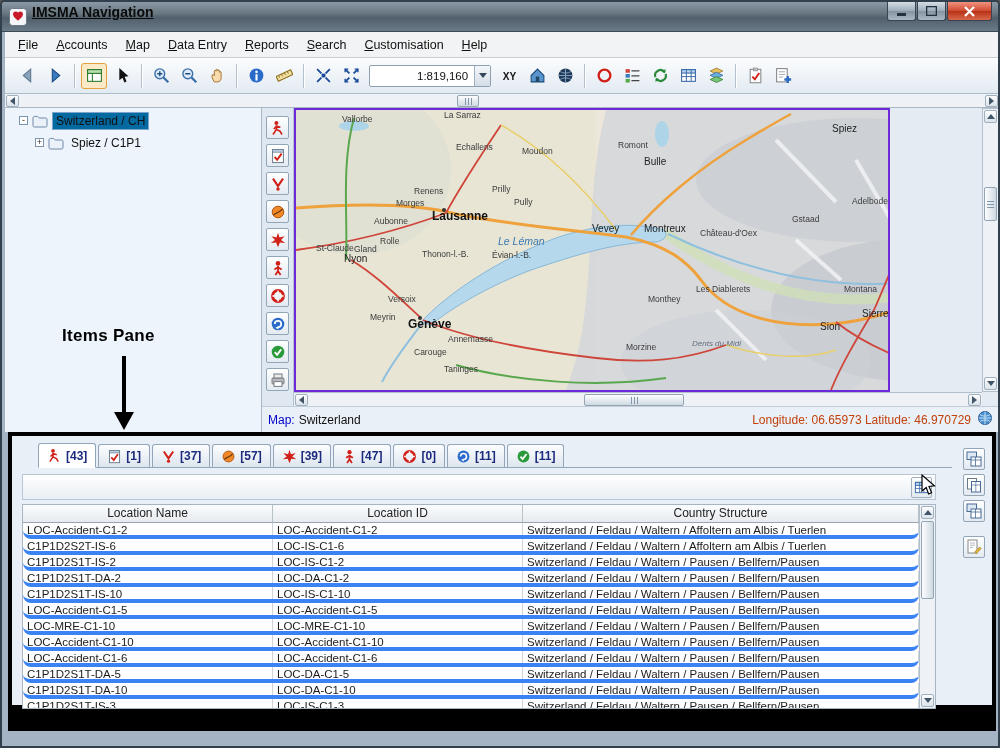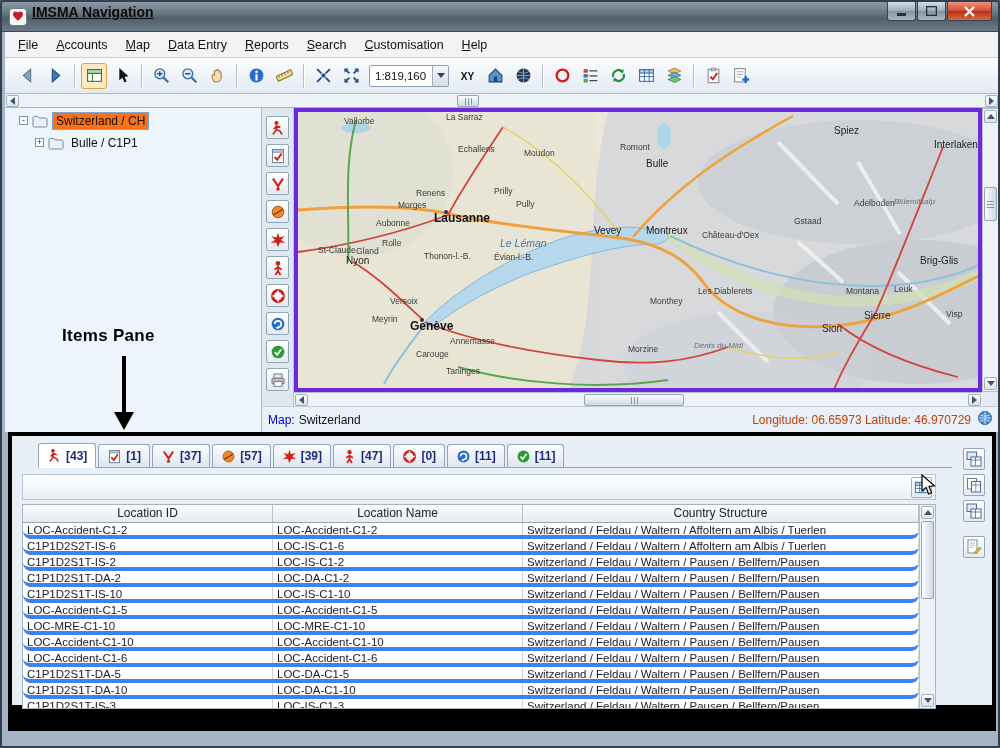--- a/index.html
+++ b/index.html
@@ -24,21 +24,21 @@
   
   .toolbar{position:absolute;left:3px;top:56px;width:994px;height:36px;
            background:linear-gradient(#fcfdfe,#e2eaf2);border-bottom:1px solid #aebbc8;
            display:flex;align-items:center;padding-left:8px;}
   .tb-btn{width:26px;height:26px;margin:0 1px;border:1px solid transparent;background:transparent;
           display:flex;align-items:center;justify-content:center;border-radius:3px;padding:0;cursor:default;}
   .tb-btn.toggled{border:1px solid #e3a23c;background:#fce9c8;}
   .tb-btn svg{width:17px;height:17px;}
   .tb-sep{width:1px;height:24px;background:#b4c0cc;margin:0 5px;box-shadow:1px 0 0 #fff;}
   .tb-scale{display:flex;align-items:center;height:22px;border:1px solid #8fa0b2;background:#fff;
-            margin:0 4px;border-radius:2px;}
+            margin:0 4px;border-radius:2px;padding-left:42px;}
   .scale-txt{font-size:11.5px;padding:0 5px;min-width:62px;color:#111;}
   .combo-btn{width:16px;height:20px;background:linear-gradient(#f4f7fa,#d4dde6);border-left:1px solid #9fb0c0;
              display:flex;align-items:center;justify-content:center;}
   .tri-d{width:0;height:0;border-left:4px solid transparent;border-right:4px solid transparent;border-top:5px solid #35465a;}
   
   .hscroll-top{position:absolute;left:3px;top:92px;width:994px;height:14px;background:#eef1f5;border-bottom:1px solid #aab6c2;}
   .sb-arrow{position:absolute;top:1px;width:13px;height:12px;background:linear-gradient(#fdfdfe,#dbe3ea);
             border:1px solid #9fb0c0;border-radius:2px;display:flex;align-items:center;justify-content:center;}
   .sb-arrow.left{left:1px;} .sb-arrow.right{right:1px;}
   .tri-l{width:0;height:0;border-top:4px solid transparent;border-bottom:4px solid transparent;border-right:5px solid #42566a;}
@@ -50,31 +50,31 @@
   .grip-v i{display:block;width:1px;height:7px;background:#8296aa;}
   
   .left-panel{position:absolute;left:3px;top:106px;width:257px;height:324px;background:#edf4fb;
               border-right:1px solid #aab6c2;}
   .tree-row{display:flex;align-items:center;height:19px;font-size:12px;color:#111;margin-top:3px;}
   .tree-indent{width:14px;} .tree-indent2{width:30px;}
   .expander{width:9px;height:9px;border:1px solid #7a94ae;background:#fff;font-size:9px;line-height:7px;
             text-align:center;color:#333;margin-right:4px;flex:none;}
   .folder{width:16px;height:14px;margin-right:4px;flex:none;}
   .node-label{padding:1px 3px;white-space:nowrap;}
-  .node-label.sel{background:#f97316;border:1px solid #7da4cc;}
+  .node-label.sel{background:#0369a1;border:1px solid #7da4cc;}
   
   .annot-label{position:absolute;left:60px;top:324px;font-size:17px;font-weight:600;color:#000;letter-spacing:.3px;}
   .annot-arrow{position:absolute;left:104px;top:352px;}
   
   .map-panel{position:absolute;left:260px;top:106px;width:737px;height:324px;background:#e4ebf2;}
   .map-tools{position:absolute;left:0;top:0;width:32px;height:298px;background:#dfe8f0;border-right:1px solid #b6c2ce;padding-top:4px;}
   .mt-btn{display:block;width:23px;height:23px;margin:4px auto 5px auto;background:linear-gradient(#feffff,#e3eaf1);
           border:1px solid #93a6b8;border-radius:2px;padding:0;display:flex;align-items:center;justify-content:center;}
   .mt-btn svg{width:16px;height:16px;}
-  .map-view{position:absolute;left:32px;top:0;width:688px;height:284px;border:4px solid #6d28d9;overflow:hidden;background:#ece7da;}
+  .map-view{position:absolute;left:32px;top:0;width:596px;height:284px;border:2px solid #6d28d9;overflow:hidden;background:#ece7da;}
   .map-vscroll{position:absolute;left:720px;top:0;width:17px;height:284px;background:#eef1f5;border:1px solid #b2bec9;}
   .map-hscroll{position:absolute;left:32px;top:284px;width:688px;height:14px;background:#eef1f5;border-top:1px solid #b2bec9;}
   .sb-varrow{position:absolute;left:1px;width:13px;height:13px;background:linear-gradient(#fdfdfe,#dbe3ea);
              border:1px solid #9fb0c0;border-radius:2px;display:flex;align-items:center;justify-content:center;}
   .sb-thumb-v{position:absolute;left:1px;width:13px;background:linear-gradient(90deg,#fdfdfe,#cfd9e2);
               border:1px solid #93a4b5;border-radius:2px;}
   .grip-h{display:flex;flex-direction:column;gap:2px;align-items:center;justify-content:center;height:100%;}
   .grip-h i{display:block;height:1px;width:7px;background:#8296aa;}
   .map-status{position:absolute;left:0;top:298px;width:737px;height:26px;background:#e9f0f7;border-top:1px solid #c2cdd8;
               font-size:12px;display:flex;align-items:center;padding:0 6px;}
@@ -340,21 +340,21 @@
       <span class="node-label sel">Switzerland / CH</span>
     </div>
     <div class="tree-row">
       <span class="tree-indent2"></span>
       <span class="expander">+</span>
       <span class="folder">
         <svg viewBox="0 0 16 14">
             <path d="M1 4 C1 3 1.5 2.4 2.5 2.4 L5.6 2.4 L7.2 4 L13.6 4 C14.5 4 15 4.6 15 5.4 L15 11.6 C15 12.5 14.5 13 13.6 13 L2.4 13 C1.5 13 1 12.5 1 11.6 Z" fill="#eaf1f8" stroke="#7088a8"></path>
           </svg>
       </span>
-      <span class="node-label">Bulle / C1P1</span>
+      <span class="node-label">Spiez / C1P1</span>
     </div>
   </div>
 
   <div class="map-panel">
     <div class="map-tools" id="map-tools">
         <button class="mt-btn">
           <svg viewBox="0 0 16 16">
             <circle cx="6.4" cy="3" r="2" fill="#d02018"></circle>
             <path d="M3 14.5 L6.4 9.4 L6.4 6 L10.4 7.2 M6.4 9.4 L10 11.2 L12 14.5 M6.4 6.4 L3.8 9" stroke="#d02018" stroke-width="1.6" fill="none"></path>
           </svg>
@@ -619,22 +619,22 @@
       <button class="ipt-btn" id="columns-btn">
           <svg viewBox="0 0 16 16">
             <rect x="1.5" y="2.5" width="13" height="11" fill="#fff" stroke="#3a6aa8"></rect>
             <rect x="1.5" y="2.5" width="13" height="3.2" fill="#b8d4f0" stroke="#3a6aa8"></rect>
             <path d="M1.5 9 H14.5 M6 2.5 V13.5 M10.5 2.5 V13.5" stroke="#3a6aa8" stroke-width="0.9"></path>
           </svg>
         </button>
     </div>
     <div class="ip-table">
       <div class="thead" id="thead">
+          <div class="th">Location Name</div>
           <div class="th">Location ID</div>
-          <div class="th">Location Name</div>
           <div class="th">Country Structure</div>
         </div>
       <div class="tbody" id="tbody">
           <div class="tr">
             <div class="td">LOC-Accident-C1-2</div>
             <div class="td">LOC-Accident-C1-2</div>
             <div class="td">Switzerland / Feldau / Waltern / Affoltern am Albis / Tuerlen</div>
           </div>
           <div class="tr">
             <div class="td">C1P1D2S2T-IS-6</div>

